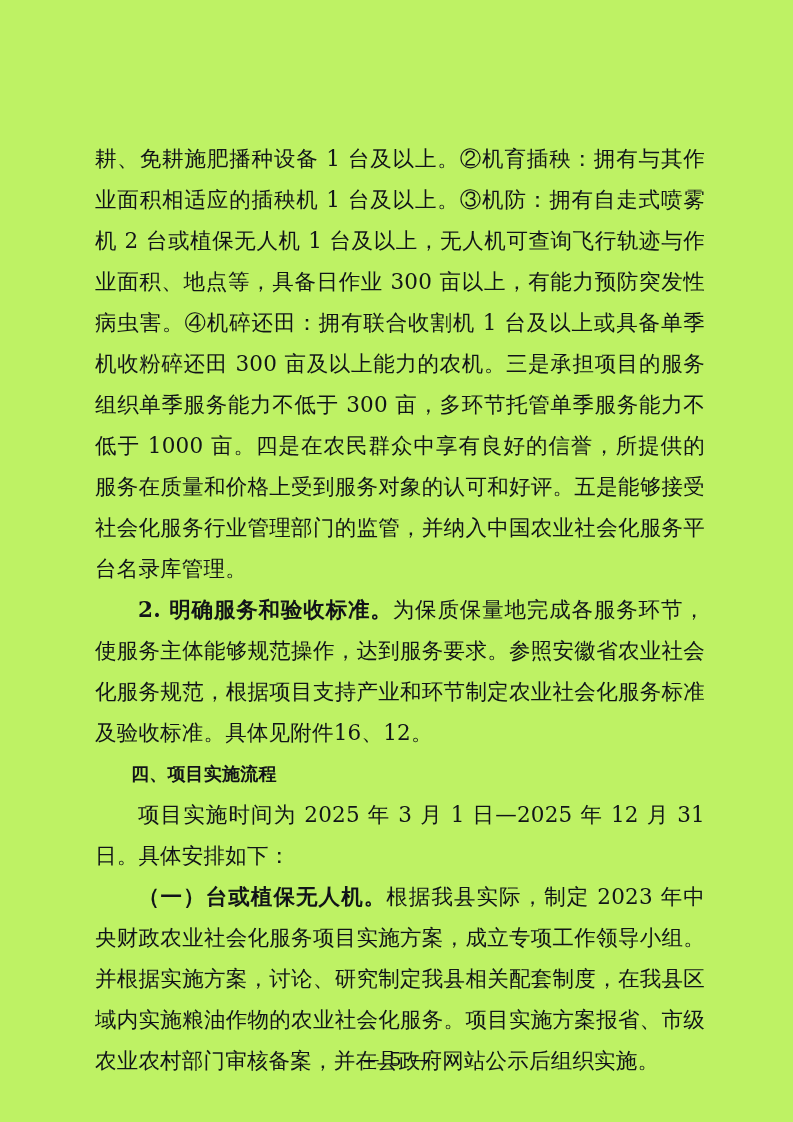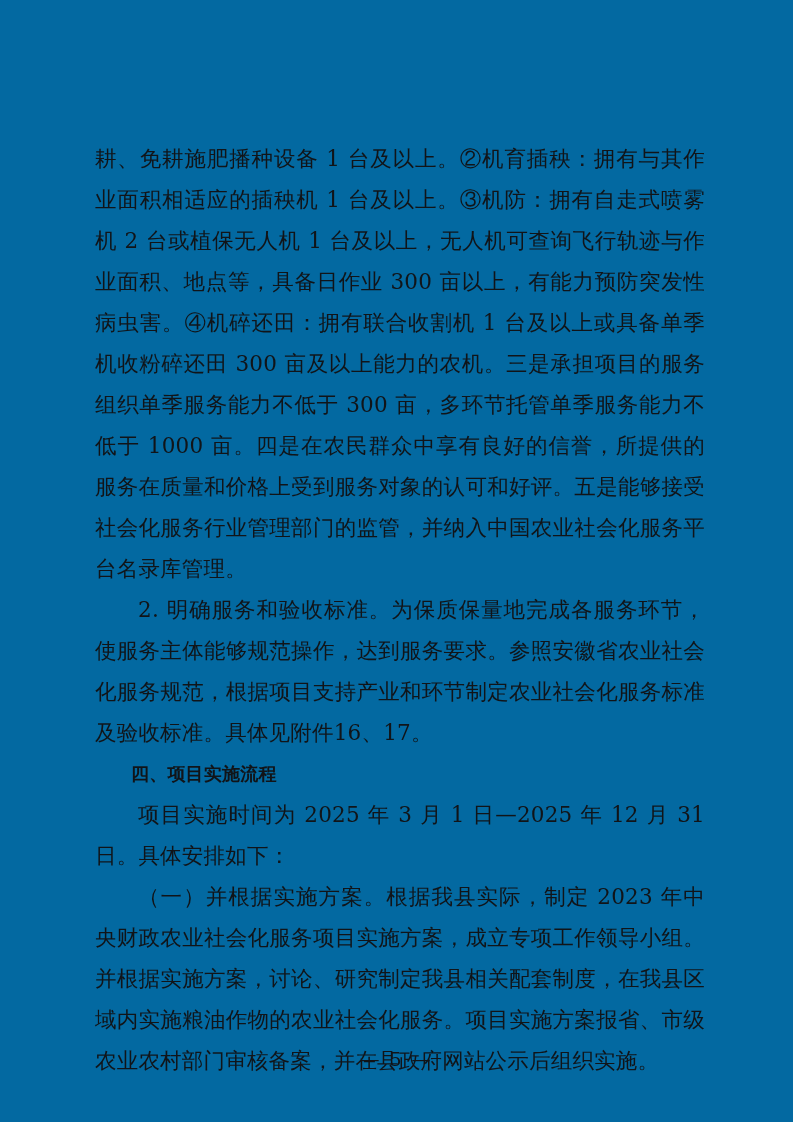--- a/index.html
+++ b/index.html
@@ -13,42 +13,42 @@
     font-family: "DejaVu Serif", "Liberation Serif", serif;
     color: #1a1a1a;
     overflow: hidden;
   }
   .page {
     position: relative;
     width: 793px;
     height: 1122px;
     box-sizing: border-box;
     padding: 138px 88px 40px 95px;
-    background: #0369a1;
+    background: #bef264;
   }
   .doc-body {
     font-size: 21.5px;
     line-height: 41px;
     text-align: justify;
     text-justify: inter-ideograph;
     letter-spacing: 0.2px;
     color: #111418;
   }
   .para {
     margin: 0 0 0 0;
     text-indent: 0;
   }
   .para.indent {
     text-indent: 2em;
   }
   .para + .para {
     margin-top: 0px;
   }
   .bold {
-    font-weight: normal;
+    font-weight: bold;
   }
   .heading {
     font-weight: bold;
     text-indent: 2em;
     margin: 0;
     font-size: 18px;
     line-height: 41px;
   }
   .page-number {
     position: absolute;
@@ -63,24 +63,24 @@
   }
 </style>
 </head>
 <body>
 
 <div class="page">
   <div class="doc-body">
 
     <p class="para">耕、免耕施肥播种设备 1 台及以上。②机育插秧：拥有与其作业面积相适应的插秧机 1 台及以上。③机防：拥有自走式喷雾机 2 台或植保无人机 1 台及以上，无人机可查询飞行轨迹与作业面积、地点等，具备日作业 300 亩以上，有能力预防突发性病虫害。④机碎还田：拥有联合收割机 1 台及以上或具备单季机收粉碎还田 300 亩及以上能力的农机。三是承担项目的服务组织单季服务能力不低于 300 亩，多环节托管单季服务能力不低于 1000 亩。四是在农民群众中享有良好的信誉，所提供的服务在质量和价格上受到服务对象的认可和好评。五是能够接受社会化服务行业管理部门的监管，并纳入中国农业社会化服务平台名录库管理。</p>
 
-    <p class="para indent"><span class="bold">2. 明确服务和验收标准。</span><span>为保质保量地完成各服务环节，使服务主体能够规范操作，达到服务要求。参照安徽省农业社会化服务规范，根据项目支持产业和环节制定农业社会化服务标准及验收标准。具体见附件16、17。</span></p>
+    <p class="para indent"><span class="bold">2. 明确服务和验收标准。</span><span>为保质保量地完成各服务环节，使服务主体能够规范操作，达到服务要求。参照安徽省农业社会化服务规范，根据项目支持产业和环节制定农业社会化服务标准及验收标准。具体见附件16、12。</span></p>
 
     <p class="heading">四、项目实施流程</p>
 
     <p class="para indent">项目实施时间为 2025 年 3 月 1 日—2025 年 12 月 31 日。具体安排如下：</p>
 
-    <p class="para indent"><span class="bold">（一）并根据实施方案。</span><span>根据我县实际，制定 2023 年中央财政农业社会化服务项目实施方案，成立专项工作领导小组。并根据实施方案，讨论、研究制定我县相关配套制度，在我县区域内实施粮油作物的农业社会化服务。项目实施方案报省、市级农业农村部门审核备案，并在县政府网站公示后组织实施。</span></p>
+    <p class="para indent"><span class="bold">（一）台或植保无人机。</span><span>根据我县实际，制定 2023 年中央财政农业社会化服务项目实施方案，成立专项工作领导小组。并根据实施方案，讨论、研究制定我县相关配套制度，在我县区域内实施粮油作物的农业社会化服务。项目实施方案报省、市级农业农村部门审核备案，并在县政府网站公示后组织实施。</span></p>
 
   </div>
 
   <div class="page-number">— 5 —</div>
 </div>
 
 </body></html>

